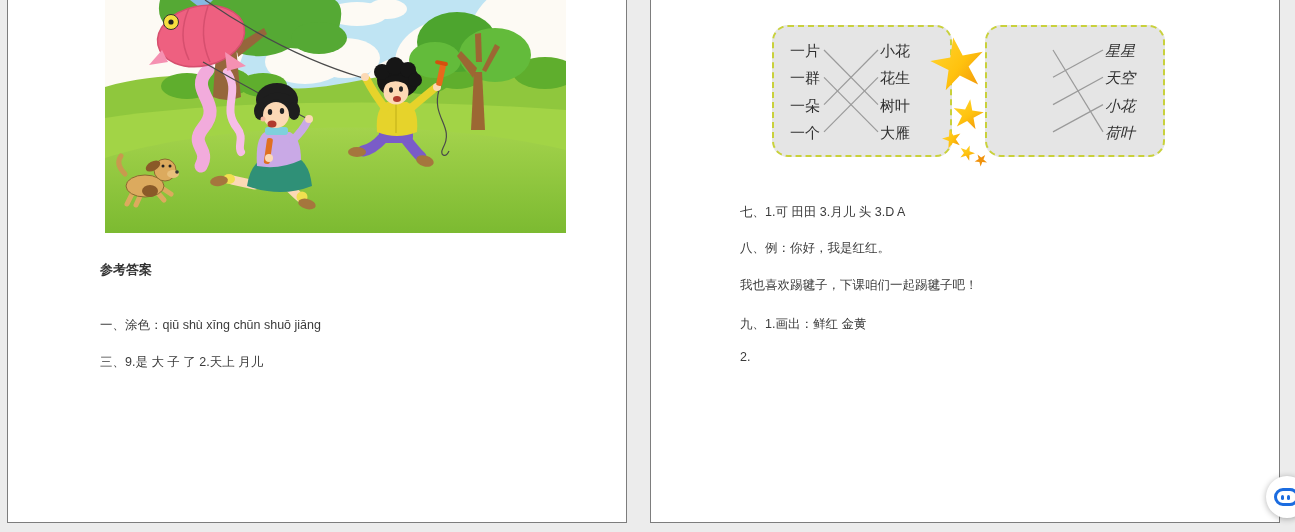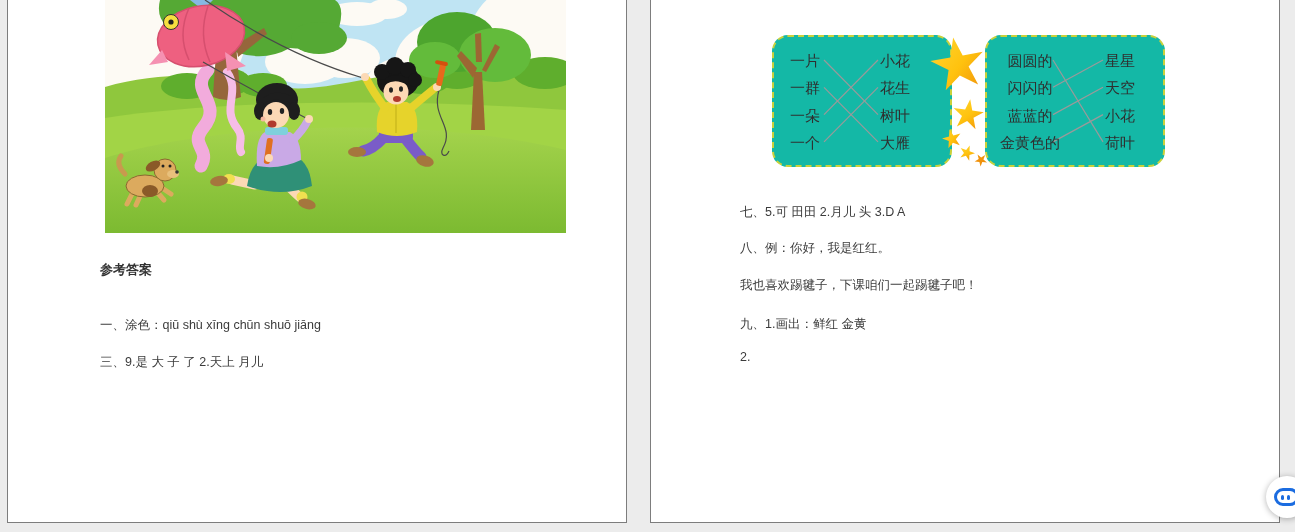--- a/index.html
+++ b/index.html
@@ -13,29 +13,29 @@
   .page-right { left:650px; width:630px; }
 
   .illustration { position:absolute; left:97px; top:0; width:461px; height:233px; }
 
   .doc-heading { position:absolute; left:92px; font-size:13px; font-weight:700;
                  color:#333333; white-space:pre; }
   .doc-line { position:absolute; font-size:12.5px; color:#3b3b3b; white-space:pre; }
   .page-left  .doc-line { left:92px;margin-top:20px; }
   .page-right .doc-line { left:89px; }
 
-  .match-box { position:absolute; top:35px; width:180px; height:132px;
-               border:2px dashed #c9d13b; border-radius:16px; background:#14b8a6;text-align:center; }
+  .match-box { position:absolute; top:25px; width:180px; height:132px;
+               border:2px dashed #c9d13b; border-radius:16px; background:#e5e5e5; }
   .match-box-1 { left:121px; }
   .match-box-2 { left:334px; }
   .match-lines { position:absolute; left:0; top:0; width:176px; height:128px; }
   .match-col { position:absolute; top:10px; }
   .match-col div { height:27.3px; line-height:27.3px; font-size:15px; color:#2f2f2f; white-space:pre; }
   .match-box-1 .col-l { left:16px; }  .match-box-1 .col-r { left:106px; }
-  .match-box-2 .col-l { left:13px; }  .match-box-2 .col-r { left:118px; }
+  .match-box-2 .col-l { left:13px; }  .match-box-2 .col-r { left:118px;font-style:italic; }
 
   .stars { position:absolute; left:274px; top:22px; width:82px; height:152px; }
 
   .ai-fab { position:absolute; left:1266px; top:476px; width:42px; height:42px;
             border-radius:50%; background:#fff; box-shadow:0 1px 6px rgba(0,0,0,.3);
             cursor:pointer; }
   .ai-icon { position:absolute; left:8px; top:12px; width:25px; height:18px;
              border:3px solid #1b6ce0; border-radius:9px; }
   .ai-icon .dot { position:absolute; top:3.5px; width:3px; height:5px; border-radius:1.5px;
                   background:#1b6ce0; }
@@ -219,26 +219,20 @@
       </div>
     </div>
 
     <div class="match-box match-box-2">
       <svg class="match-lines" viewBox="0 0 176 128">
           <line x1="66" y1="23" x2="116" y2="104.9" stroke="#9a9a9a" stroke-width="1.2"></line>
           <line x1="66" y1="50.3" x2="116" y2="23" stroke="#9a9a9a" stroke-width="1.2"></line>
           <line x1="66" y1="77.6" x2="116" y2="50.3" stroke="#9a9a9a" stroke-width="1.2"></line>
           <line x1="66" y1="104.9" x2="116" y2="77.6" stroke="#9a9a9a" stroke-width="1.2"></line>
         </svg>
-      <div class="match-col col-l">
-        <div>圆圆的</div>
-        <div>闪闪的</div>
-        <div>蓝蓝的</div>
-        <div>金黄色的</div>
-      </div>
       <div class="match-col col-r">
         <div>星星</div>
         <div>天空</div>
         <div>小花</div>
         <div>荷叶</div>
       </div>
     </div>
 
     <svg class="stars" viewBox="0 0 82 152">
       <defs>
@@ -249,21 +243,21 @@
         </linearGradient>
         <path id="star5" d="M0,-1 L0.225,-0.309 L0.951,-0.309 L0.363,0.118 L0.588,0.809 L0,0.382 L-0.588,0.809 L-0.363,0.118 L-0.951,-0.309 L-0.225,-0.309 Z"></path>
       </defs>
       <use href="#star5" fill="url(#gStar)" transform="translate(33,43) scale(28) rotate(-10)"></use>
       <use href="#star5" fill="url(#gStar)" transform="translate(43,93) scale(16) rotate(8)"></use>
       <use href="#star5" fill="url(#gStar)" transform="translate(27,117) scale(10) rotate(-15)"></use>
       <use href="#star5" fill="url(#gStar)" transform="translate(42,131) scale(8) rotate(20)"></use>
       <use href="#star5" fill="#f0920c" transform="translate(56,138) scale(6.5) rotate(40)"></use>
     </svg>
 
-    <div class="doc-line" style="top:204px">七、5.可 田田 2.月儿 头 3.D A</div>
+    <div class="doc-line" style="top:204px">七、1.可 田田 3.月儿 头 3.D A</div>
     <div class="doc-line" style="top:240px">八、例：你好，我是红红。</div>
     <div class="doc-line" style="top:277px">我也喜欢踢毽子，下课咱们一起踢毽子吧！</div>
     <div class="doc-line" style="top:316px">九、1.画出：鲜红 金黄</div>
     <div class="doc-line" style="top:350px">2.</div>
   </div>
 
   <div class="ai-fab">
     <div class="ai-icon">
       <span class="dot d1"></span>
         <span class="dot d2"></span>

